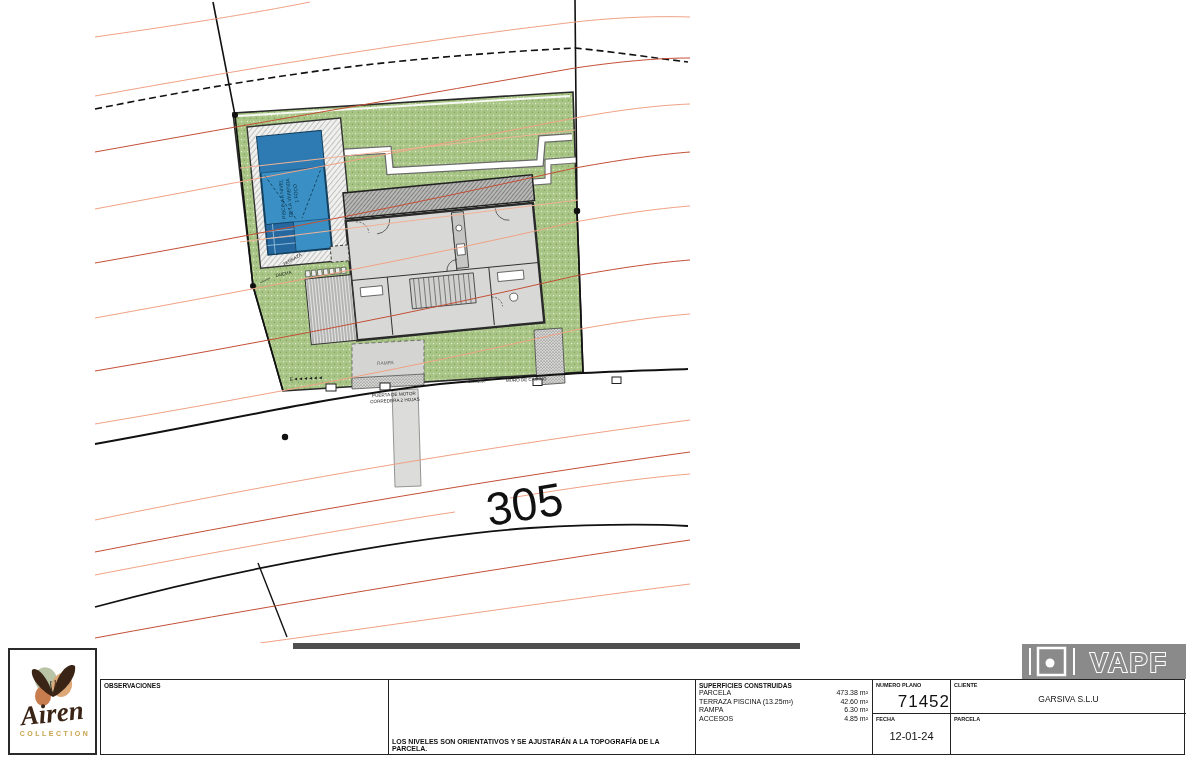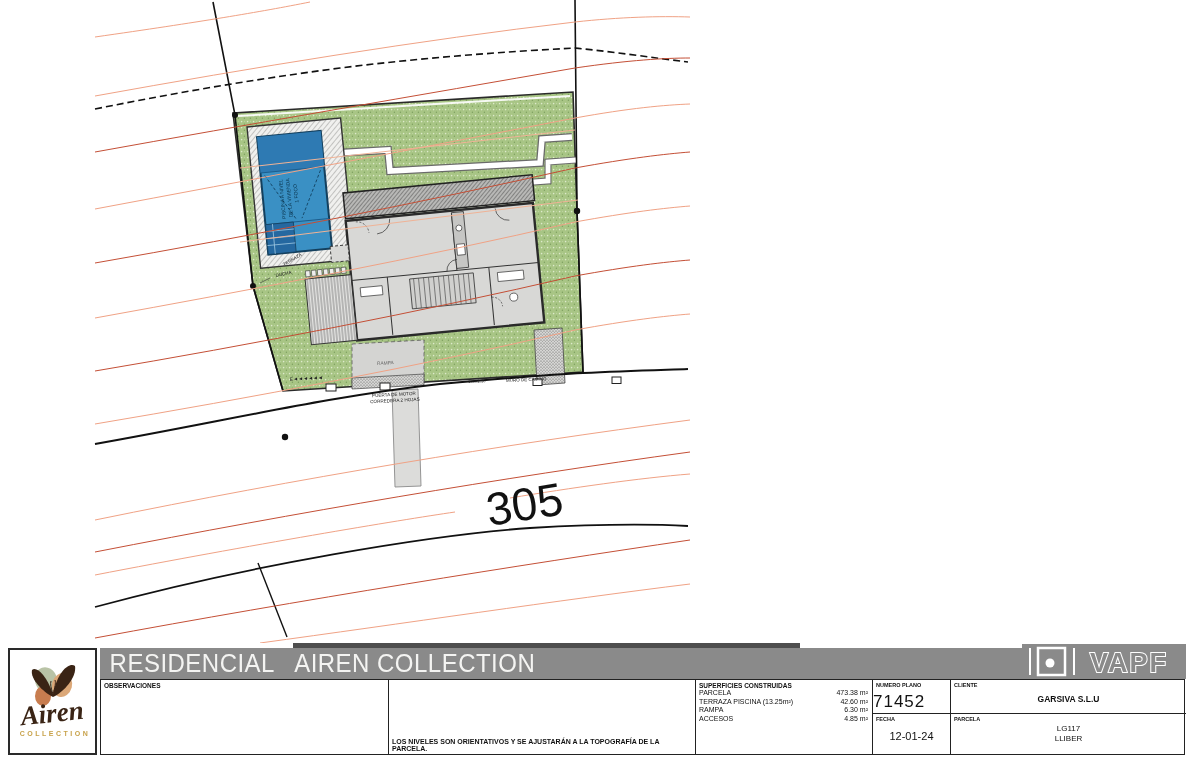--- a/index.html
+++ b/index.html
@@ -31,23 +31,23 @@
   .c-cli   { left:850px; width:235px; border-right:none; }
   .cell-label { font-size:6.5px; font-weight:bold; color:#111; padding:2px 0 0 3px; }
   .note-text { position:absolute; left:3px; bottom:2px; font-size:7px; font-weight:bold; color:#111; }
 
   .sup-rows { padding:0 4px 0 3px; }
   .sup-row { display:flex; justify-content:space-between; font-size:7px; color:#111; line-height:8.5px; }
 
   .half { position:absolute; left:0; width:100%; }
   .half-top { top:0; height:34px; border-bottom:1.2px solid #222; }
   .half-bot { top:34px; height:42px; }
-  .num-value { text-align:left; font-size:17px; color:#111; margin-top:4px; letter-spacing:1px; }
+  .num-value { text-align:right; font-size:17px; color:#111; margin-top:4px; letter-spacing:1px; }
   .date-value { text-align:center; font-size:11px; color:#111; margin-top:8px; }
-  .cli-value { text-align:center; font-size:8.5px; color:#111; margin-top:6px;font-weight:bold; }
+  .cli-value { text-align:center; font-size:8.5px; color:#111; margin-top:6px; }
   .par-value { text-align:center; font-size:8px; color:#111; line-height:9.5px; margin-top:2px; }
 
   
   .airen-svg { display:block; margin:4px auto 0; }
 </style>
 </head>
 <body>
 
 <div id="page">
 
@@ -247,23 +247,20 @@
           <ellipse cx="31" cy="42" rx="8" ry="10" fill="#c87d4f"></ellipse>
           <path d="M41,40 C34,20 24,12 20,16 C18,25 31,38 41,43 Z" fill="#3a2415"></path>
           <path d="M41,40 C46,16 58,8 63,12 C65,23 52,38 41,43 Z" fill="#3a2415"></path>
           <path d="M41,40 C39,34 38,30 39,27 M41,40 C43,33 44,29 43,26" stroke="#3a2415" stroke-width="1" fill="none"></path>
         </g>
         <text x="41" y="68" text-anchor="middle" font-family="Liberation Serif, serif" font-style="italic" font-weight="bold" font-size="27" fill="#3a2415" transform="rotate(-6 41 68)">Airen</text>
         <text x="43" y="82" text-anchor="middle" font-size="7" letter-spacing="2.5" font-weight="bold" fill="#c8a24a">COLLECTION</text>
       </svg>
     </div>
 
-    <div class="title-bar">
-      <span>RESIDENCIAL   AIREN COLLECTION</span>
-    </div>
 
     <div class="vapf-block">
       <svg width="164" height="35" viewBox="0 0 164 35">
         <rect x="0" y="0" width="164" height="35" fill="#8a8a8a"></rect>
         <line x1="8" y1="4" x2="8" y2="31" stroke="#fff" stroke-width="2"></line>
         <rect x="16" y="4" width="27" height="27" fill="none" stroke="#fff" stroke-width="2.5"></rect>
         <circle cx="28" cy="19" r="4.5" fill="#fff"></circle>
         <line x1="52" y1="4" x2="52" y2="31" stroke="#fff" stroke-width="2"></line>
         <text x="107" y="28" text-anchor="middle" font-size="27" font-weight="bold" letter-spacing="2" fill="#8a8a8a" stroke="#ffffff" stroke-width="2" paint-order="stroke">VAPF</text>
       </svg>
@@ -312,22 +309,18 @@
         </div>
       </div>
 
       <div class="cell c-cli">
         <div class="half half-top">
           <div class="cell-label" style="font-size:5.5px">CLIENTE</div>
           <div class="cli-value">GARSIVA S.L.U</div>
         </div>
         <div class="half half-bot">
           <div class="cell-label" style="font-size:5.5px">PARCELA</div>
-          <div class="par-value">
-            <div>LG117</div>
-            <div>LLIBER</div>
-          </div>
         </div>
       </div>
 
     </div>
   </div>
 </div>
 
 </body></html>

